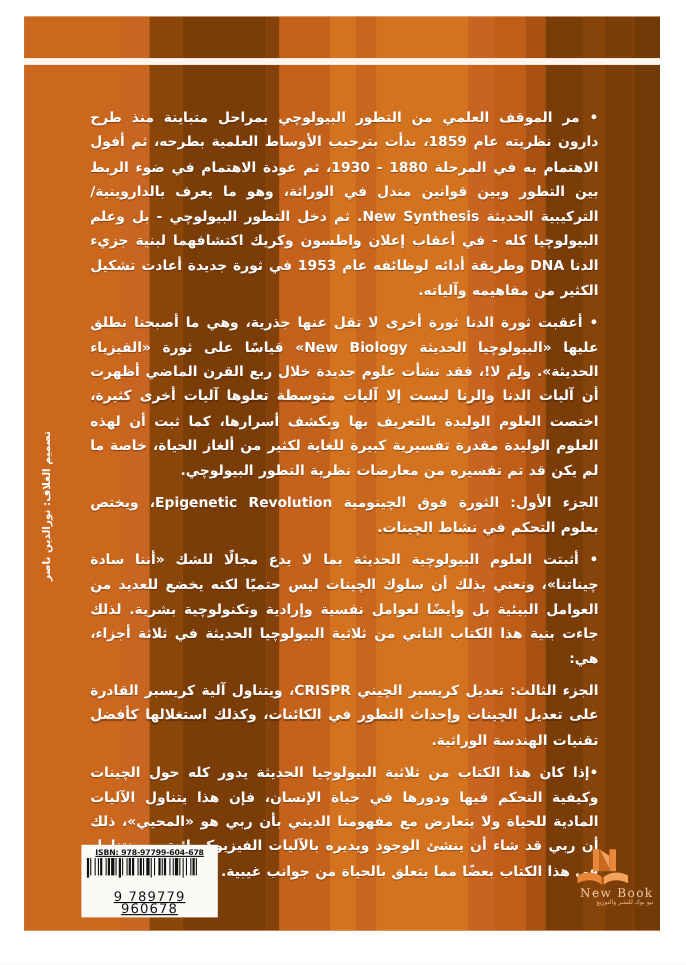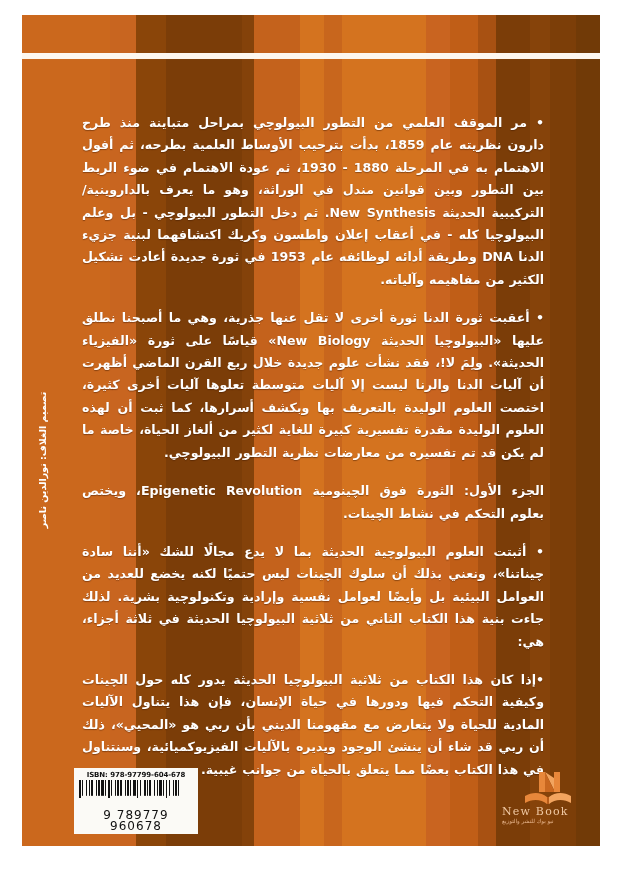--- a/index.html
+++ b/index.html
@@ -51,21 +51,21 @@
     left: 82px;
     direction: rtl;
     text-align: justify;
     color: #ffffff;
     font-size: 12.6px;
     line-height: 22.4px;
     font-weight: bold;
     text-shadow: 0 1px 1px rgba(60,22,0,.45);
   }
   #text-col p {
-    margin: 16px 0 7px 0;
+    margin: 0 0 7px 0;
     text-align: justify;
     text-align-last: right;
     word-spacing: .5px;
   }
 
   
   #designer-credit {
     position: absolute;
     left: 37px;
     top: 360px;
@@ -87,20 +87,21 @@
     left: 74px;
     top: 768px;
     width: 124px;
     height: 66px;
     background: #fbfaf6;
     padding: 3px 4px 2px 4px;
     box-sizing: border-box;
     display: flex;
     flex-direction: column;
     justify-content: space-between;
+    text-decoration: underline;
   }
   #isbn-text {
     font-family: "DejaVu Sans", "Liberation Sans", sans-serif;
     font-size: 7px;
     font-weight: bold;
     color: #111;
     text-align: center;
     direction: ltr;
     letter-spacing: -0.1px;
     line-height: 9px;
@@ -121,21 +122,21 @@
     margin-top: 12px;
   }
 
   
   #publisher-logo {
     position: absolute;
     right: 30px;
     top: 770px;
     width: 92px;
     height: 62px;
-    text-align: left;
+    text-align: right;
   }
   #logo-mark { display: block; margin: 0 auto; }
   #logo-wordmark {
     display: block;
     font-family: "DejaVu Serif", "Liberation Serif", serif;
     font-size: 11px;
     letter-spacing: 1.2px;
     color: #f0c9a4;
     direction: ltr;
     margin-top: -1px;
@@ -192,20 +193,21 @@
       <div class="st" style="left: 508px; width: 20px; background: rgb(134, 67, 10);"></div>
       <div class="st" style="left: 528px; width: 26px; background: rgb(124, 62, 8);"></div>
       <div class="st" style="left: 554px; width: 24px; background: rgb(113, 58, 7);"></div>
     </div>
 
   <div id="text-col">
     <p>• مر الموقف العلمي من التطور البيولوچي بمراحل متباينة منذ طرح دارون نظريته عام 1859، بدأت بترحيب الأوساط العلمية بطرحه، ثم أفول الاهتمام به في المرحلة 1880 - 1930، ثم عودة الاهتمام في ضوء الربط بين التطور وبين قوانين مندل في الوراثة، وهو ما يعرف بالداروينية/ التركيبية الحديثة New Synthesis. ثم دخل التطور البيولوچي - بل وعلم البيولوچيا كله - في أعقاب إعلان واطسون وكريك اكتشافهما لبنية جزيء الدنا DNA وطريقة أدائه لوظائفه عام 1953 في ثورة جديدة أعادت تشكيل الكثير من مفاهيمه وآلياته.</p>
     <p>• أعقبت ثورة الدنا ثورة أخرى لا تقل عنها جذرية، وهي ما أصبحنا نطلق عليها «البيولوچيا الحديثة New Biology» قياسًا على ثورة «الفيزياء الحديثة». ولِمَ لا!، فقد نشأت علوم جديدة خلال ربع القرن الماضي أظهرت أن آليات الدنا والرنا ليست إلا آليات متوسطة تعلوها آليات أخرى كثيرة، اختصت العلوم الوليدة بالتعريف بها وبكشف أسرارها، كما ثبت أن لهذه العلوم الوليدة مقدرة تفسيرية كبيرة للغاية لكثير من ألغاز الحياة، خاصة ما لم يكن قد تم تفسيره من معارضات نظرية التطور البيولوچي.</p>
     <p>الجزء الأول: الثورة فوق الچينومية Epigenetic Revolution، ويختص بعلوم التحكم في نشاط الچينات.</p>
     <p>• أثبتت العلوم البيولوچية الحديثة بما لا يدع مجالًا للشك «أننا سادة چيناتنا»، ونعني بذلك أن سلوك الچينات ليس حتميًا لكنه يخضع للعديد من العوامل البيئية بل وأيضًا لعوامل نفسية وإرادية وتكنولوچية بشرية. لذلك جاءت بنية هذا الكتاب الثاني من ثلاثية البيولوچيا الحديثة في ثلاثة أجزاء، هي:</p>
+    <p>الجزء الثالث: تعديل كريسبر الچيني CRISPR، ويتناول آلية كريسبر القادرة على تعديل الچينات وإحداث التطور في الكائنات، وكذلك استغلالها كأفضل تقنيات الهندسة الوراثية.</p>
     <p>•إذا كان هذا الكتاب من ثلاثية البيولوچيا الحديثة يدور كله حول الچينات وكيفية التحكم فيها ودورها في حياة الإنسان، فإن هذا يتناول الآليات المادية للحياة ولا يتعارض مع مفهومنا الديني بأن ربي هو «المحيي»، ذلك أن ربي قد شاء أن ينشئ الوجود ويديره بالآليات الفيزيوكميائية، وسنتناول في هذا الكتاب بعضًا مما يتعلق بالحياة من جوانب غيبية.</p>
   </div>
 
   <div id="designer-credit">تصميم الغلاف: نورالدين ناصر</div>
 
   <div id="barcode-box">
     <span id="isbn-text">ISBN: 978-97799-604-678</span>
     <svg id="barcode-bars" viewBox="0 0 116 33" preserveAspectRatio="none">
         <rect x="1" y="0" width="2" height="33" fill="#111111"></rect>
         <rect x="4" y="0" width="1" height="29" fill="#111111"></rect>

